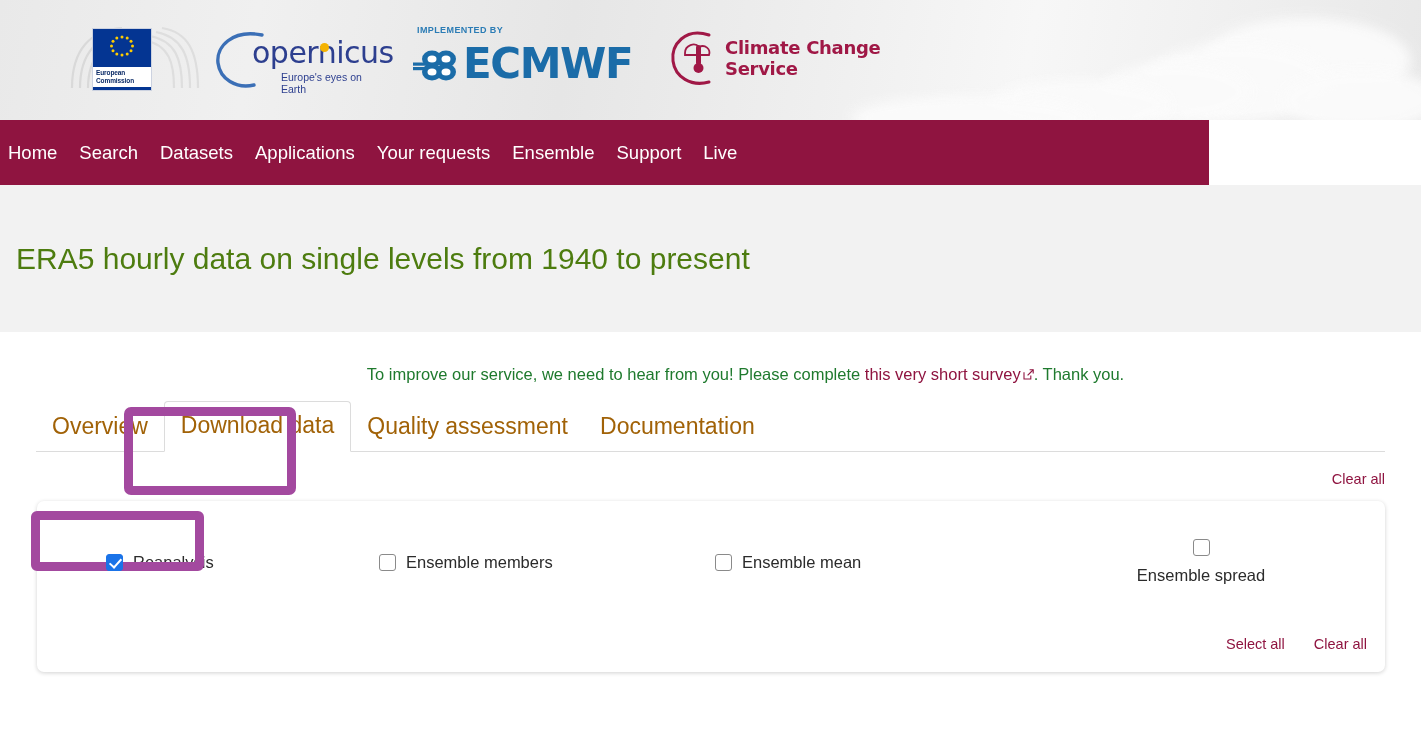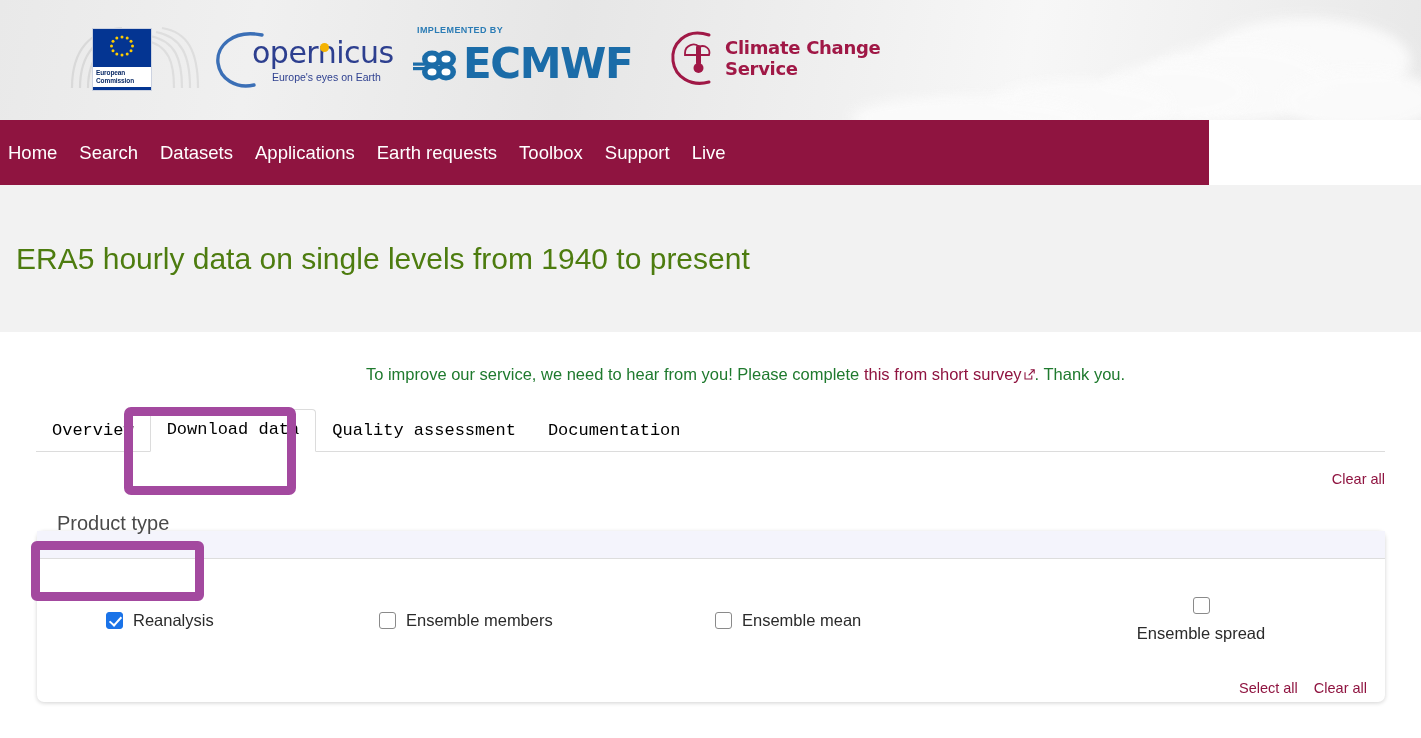--- a/index.html
+++ b/index.html
@@ -54,21 +54,21 @@
 
   
   .copernicus { position: relative; width: 175px; height: 66px; margin-left: 6px; }
   .cop-text {
     position: absolute; left: 42px; top: 8px;
     font-size: 30px; color: #2d3f8f; letter-spacing: -.5px;
     font-family: "DejaVu Sans", sans-serif; font-weight: 400;
   }
   .cop-dot { position: absolute; left: 110px; top: 16px; width: 9px; height: 9px; border-radius: 50%; background: #f5b301; }
   .cop-sub {
-    position: absolute; left: 62px; top: 44px;
+    position: absolute; left: 71px; top: 44px;
     font-size: 10.5px; color: #2d3f8f; font-family: "Liberation Sans", sans-serif;
   }
 
   
   .ecmwf { position: relative; width: 230px; height: 70px; margin-left: 24px; text-align: right; }
   .ecmwf-implemented {
     position: absolute; left: 8px; top: 0px;
     font-size: 9px; font-weight: 700; color: #2b7cb5; letter-spacing: .4px;
   }
   .ecmwf-main {
@@ -130,24 +130,24 @@
 
   
   .tabs-wrap { position: relative; margin-top: 20px; padding-left: 36px; }
   .tabs {
     display: flex; align-items: flex-end;
     border-bottom: 1px solid #dcdcdc;
     width: 1349px;
     height: 48px;
   }
   .tab {
-    font-size: 17px; color: #000000;
+    font-size: 23px; color: #a16207;
     padding: 10px 16px 12px 16px;
     cursor: pointer; white-space: nowrap;
-    position: relative; top: 1px; font-family: Liberation Mono, monospace;
+    position: relative; top: 1px;
   }
   .tab.active {
     background: #ffffff;
     border: 1px solid #dcdcdc;
     border-bottom: 1px solid #ffffff;
     border-radius: 4px 4px 0 0;
   }
   
   .annot-tab {
     position: absolute;
@@ -221,22 +221,22 @@
     display: inline-block; position: relative; flex: none;
   }
   .cb.checked { background: #1a73e8; border-color: #1a73e8; }
   .cb.checked::after {
     content: ""; position: absolute;
     left: 5px; top: 1px; width: 5px; height: 10px;
     border: solid #ffffff; border-width: 0 2.2px 2.2px 0;
     transform: rotate(42deg);
   }
   .panel-footer {
-    position: absolute; right: 18px; bottom: 6px;
-    display: flex; gap: 16px;
+    position: absolute; right: 18px; bottom: 20px;
+    display: flex; gap: 29px;
   }
 </style>
 </head>
 <body>
 
 <div class="banner">
   <div class="cloud c1"></div>
   <div class="cloud c2"></div>
   <div class="cloud c3"></div>
   <div class="cloud c4"></div>
@@ -331,33 +331,33 @@
     </div>
 
   </div>
 </div>
 
 <div class="navbar">
   <div class="nav-item">Home</div>
   <div class="nav-item">Search</div>
   <div class="nav-item">Datasets</div>
   <div class="nav-item">Applications</div>
-  <div class="nav-item">Earth requests</div>
-  <div class="nav-item">Toolbox</div>
+  <div class="nav-item">Your requests</div>
+  <div class="nav-item">Ensemble</div>
   <div class="nav-item">Support</div>
   <div class="nav-item">Live</div>
 </div>
 
 <div class="title-band">
   <h1 class="page-title">ERA5 hourly data on single levels from 1940 to present</h1>
 </div>
 
 <div class="survey">
   <span class="survey-inner">
-    <span class="survey-green">To improve our service, we need to hear from you! Please complete </span><a class="survey-link" href="#">this from short survey</a><span class="ext-icon"><svg width="11" height="11" viewBox="0 0 11 11">
+    <span class="survey-green">To improve our service, we need to hear from you! Please complete </span><a class="survey-link" href="#">this very short survey</a><span class="ext-icon"><svg width="11" height="11" viewBox="0 0 11 11">
         <path d="M1 3.2 L1 10 L7.8 10 L7.8 6.4" fill="none" stroke="#8f1440" stroke-width="1.1"></path>
         <path d="M4.6 6.4 L10 1" fill="none" stroke="#8f1440" stroke-width="1.1"></path>
         <path d="M6.6 0.8 L10.2 0.8 L10.2 4.4" fill="none" stroke="#8f1440" stroke-width="1.1"></path>
       </svg></span><span class="survey-green">. Thank you.</span>
   </span>
 </div>
 
 <div class="tabs-wrap">
   <div class="tabs">
     <div class="tab">Overview</div>
@@ -368,23 +368,20 @@
   <div class="annot-tab"></div>
 </div>
 
 <div class="clear-all-row">
   <a class="link-sm" href="#">Clear all</a>
 </div>
 
 <div class="panel-wrap">
   <div class="panel">
 
-    <div class="panel-header">
-      <div class="panel-header-title">Product type</div>
-    </div>
     <div class="annot-header">
       <div class="annot-header-inner"></div>
     </div>
 
     <div class="options-row">
       <label class="option">
         <span class="cb checked"></span>
         <span>Reanalysis</span>
       </label>
       <label class="option">

